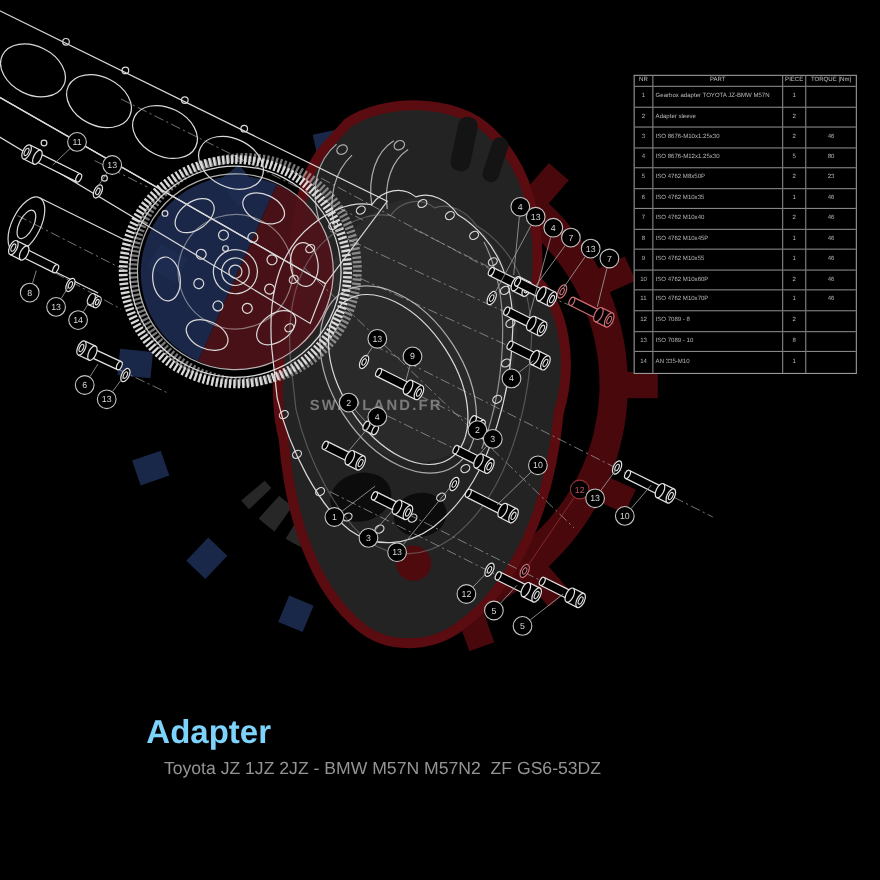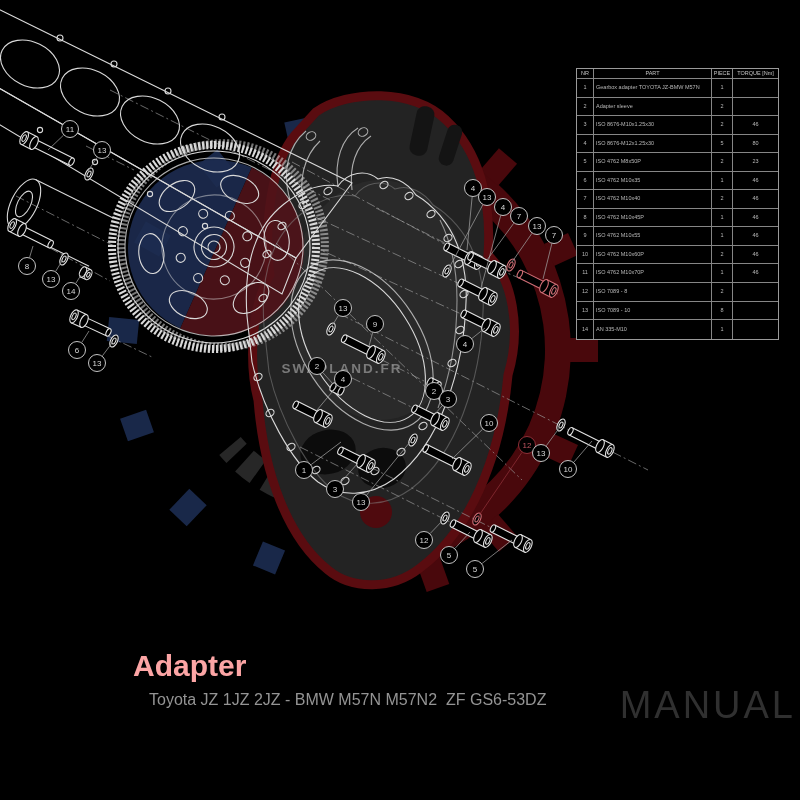--- a/index.html
+++ b/index.html
@@ -14,21 +14,21 @@
       grid-template-rows:10px repeat(14,18.55px);
       background:#000;border:1px solid #9a9a9a;}
   .pt div{border-right:1px solid #868686;border-bottom:1px solid #868686;
           color:#b8b8b8;font-size:5.5px;line-height:1;display:flex;align-items:center;
           justify-content:center;overflow:hidden;white-space:nowrap;}
   .pt div.part{justify-content:flex-start;padding-left:2px;}
   .pt div.lastcol{border-right:none;}
   .pt div.lastrow{border-bottom:none;}
   .pt div.hdr{color:#c2c2c2;}
   
-  .f-title{position:absolute;left:133px;top:649px;color:#fca5a5;font-size:30px;font-weight:bold;}
+  .f-title{position:absolute;left:133px;top:649px;color:#7dd3fc;font-size:30px;font-weight:bold;}
   .f-sub{position:absolute;left:133px;top:691px;color:#949494;font-size:16px;white-space:pre;margin-left:16px;}
   .f-manual{position:absolute;right:4px;top:684px;color:#303030;font-size:38px;
             letter-spacing:3px;}
 </style>
 </head>
 <body>
 
 <div class="stage">
 
 <svg width="800" height="800" viewBox="0 0 800 800">
@@ -582,15 +582,14 @@
       <div class="">8</div>
       <div class="lastcol"></div>
       <div class=" lastrow">14</div>
       <div class="part lastrow">AN 335-M10</div>
       <div class=" lastrow">1</div>
       <div class="lastcol lastrow"></div>
     </div>
 
 <div class="f-title">Adapter</div>
 <div class="f-sub">Toyota JZ 1JZ 2JZ - BMW M57N M57N2  ZF GS6-53DZ</div>
-<div class="f-manual">MANUAL</div>
 
 </div>
 
 </body></html>

